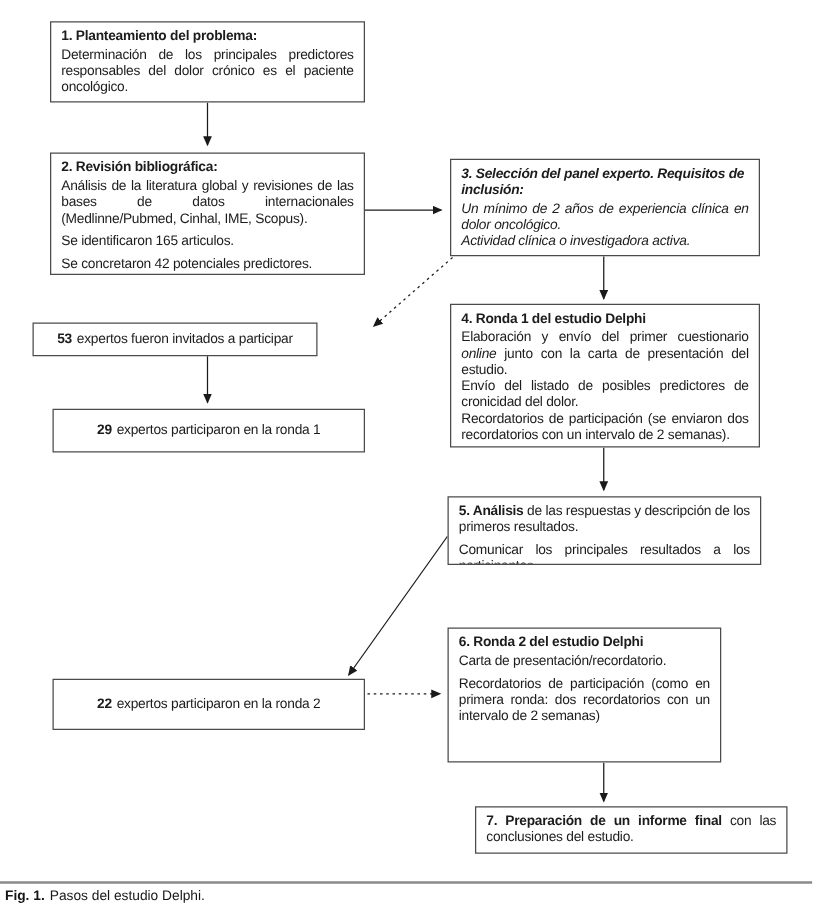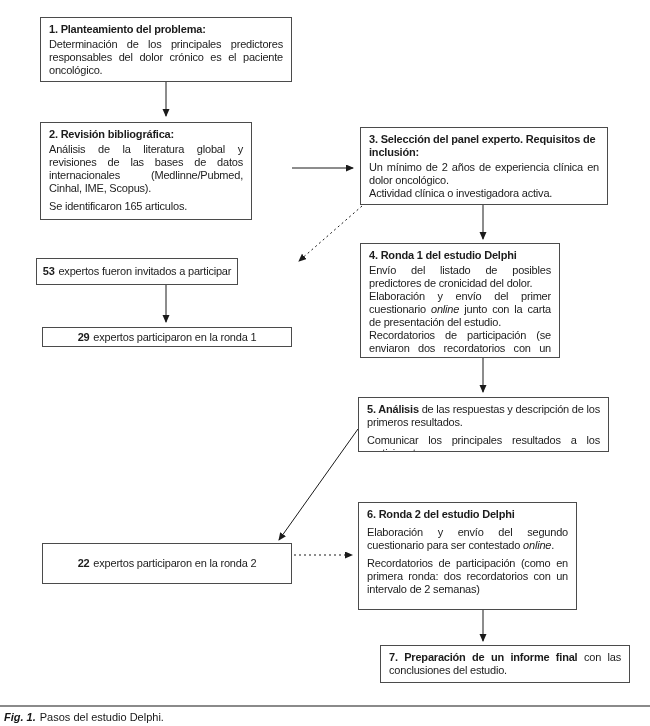--- a/index.html
+++ b/index.html
@@ -20,21 +20,21 @@
     position:absolute;box-sizing:border-box;background:#ffffff;
     border:1px solid #4b4b4b;display:flex;align-items:center;justify-content:center;
     text-align:center;overflow:hidden;white-space:nowrap;
   }
   .sm b{margin-right:1px;}
   #arrows{position:absolute;left:0;top:0;pointer-events:none;}
   #arrows line{stroke:#1a1a1a;stroke-width:1;}
   #arrows line.dash{stroke-dasharray:2 3;}
   .rule{position:absolute;left:0;top:705px;width:650px;height:2px;background:#8a8a8a;}
   .caption{position:absolute;left:4px;top:711px;letter-spacing:0;color:#161616;}
-  .caption b{margin-right:4px;font-style:italic;}
+  .caption b{margin-right:4px;}
   i{font-style:italic;}
 </style>
 </head>
 <body>
 
 <div id="canvas">
 
   <svg id="arrows" width="650" height="726">
     <defs>
       <marker id="ah" markerUnits="userSpaceOnUse" markerWidth="9" markerHeight="9" refX="7" refY="3.5" orient="auto">
@@ -50,56 +50,56 @@
     <line x1="358" y1="429" x2="279" y2="540" marker-end="url(#ah)"></line>
     <line class="dash" x1="294" y1="555" x2="352" y2="555" marker-end="url(#ah)"></line>
     <line x1="483" y1="610" x2="483" y2="641" marker-end="url(#ah)"></line>
   </svg>
 
   <div class="bx" style="left:40px;top:17px;width:252px;height:65px;">
     <span class="t">1. Planteamiento del problema:</span>
     <p>Determinación de los principales predictores responsables del dolor crónico es el paciente oncológico.</p>
   </div>
 
-  <div class="bx" style="left:40px;top:122px;width:212px;height:98px;">
+  <div class="bx" style="left:40px;top:122px;width:252px;height:98px;">
     <span class="t">2. Revisión bibliográfica:</span>
     <p>Análisis de la literatura global y revisiones de las bases de datos internacionales (Medlinne/Pubmed, Cinhal, IME, Scopus).</p>
     <p class="gap">Se identificaron 165 articulos.</p>
     <p class="gap">Se concretaron 42 potenciales predictores.</p>
   </div>
 
-  <div class="bx" style="left:360px;top:127px;width:248px;height:78px;">
+  <div class="bx" style="left:360px;top:127px;width:248px;height:78px;font-style:italic;">
     <span class="t">3. Selección del panel experto. Requisitos de inclusión:</span>
     <p>Un mínimo de 2 años de experiencia clínica en dolor oncológico.</p>
     <p>Actividad clínica o investigadora activa.</p>
   </div>
 
-  <div class="sm" style="left:36px;top:258px;width:202px;height:27px;align-items:center;">
+  <div class="sm" style="left:26px;top:258px;width:228px;height:27px;align-items:center;">
     <span><b>53</b><span> expertos fueron invitados a participar</span></span>
   </div>
 
-  <div class="bx" style="left:360px;top:243px;width:200px;height:115px;">
+  <div class="bx" style="left:360px;top:243px;width:248px;height:115px;">
     <span class="t">4. Ronda 1 del estudio Delphi</span>
+    <p><span>Elaboración y envío del primer cuestionario </span><i>online</i><span> junto con la carta de presentación del estudio.</span></p>
     <p>Envío del listado de posibles predictores de cronicidad del dolor.</p>
-    <p><span>Elaboración y envío del primer cuestionario </span><i>online</i><span> junto con la carta de presentación del estudio.</span></p>
     <p>Recordatorios de participación (se enviaron dos recordatorios con un intervalo de 2 semanas).</p>
   </div>
 
-  <div class="sm" style="left:42px;top:327px;width:250px;height:20px;">
+  <div class="sm" style="left:42px;top:327px;width:250px;height:35px;">
     <span><b>29</b><span> expertos participaron en la ronda 1</span></span>
   </div>
 
   <div class="bx" style="left:358px;top:397px;width:251px;height:55px;">
     <p><b>5. Análisis</b><span> de las respuestas y descripción de los primeros resultados.</span></p>
     <p class="gap">Comunicar los principales resultados a los participantes.</p>
   </div>
 
   <div class="bx" style="left:358px;top:502px;width:219px;height:108px;">
     <span class="t">6. Ronda 2 del estudio Delphi</span>
-    <p class="gap"><span>Elaboración y envío del segundo cuestionario para ser contestado </span><i>online</i><span>.</span></p>
+    <p>Carta de presentación/recordatorio.</p>
     <p class="gap">Recordatorios de participación (como en primera ronda: dos recordatorios con un intervalo de 2 semanas)</p>
   </div>
 
   <div class="sm" style="left:42px;top:543px;width:250px;height:41px;">
     <span><b>22</b><span> expertos participaron en la ronda 2</span></span>
   </div>
 
   <div class="bx" style="left:358px;top:645px;width:250px;height:38px;margin-left:22px;">
     <p><b>7. Preparación de un informe final</b><span> con las conclusiones del estudio.</span></p>
   </div>

